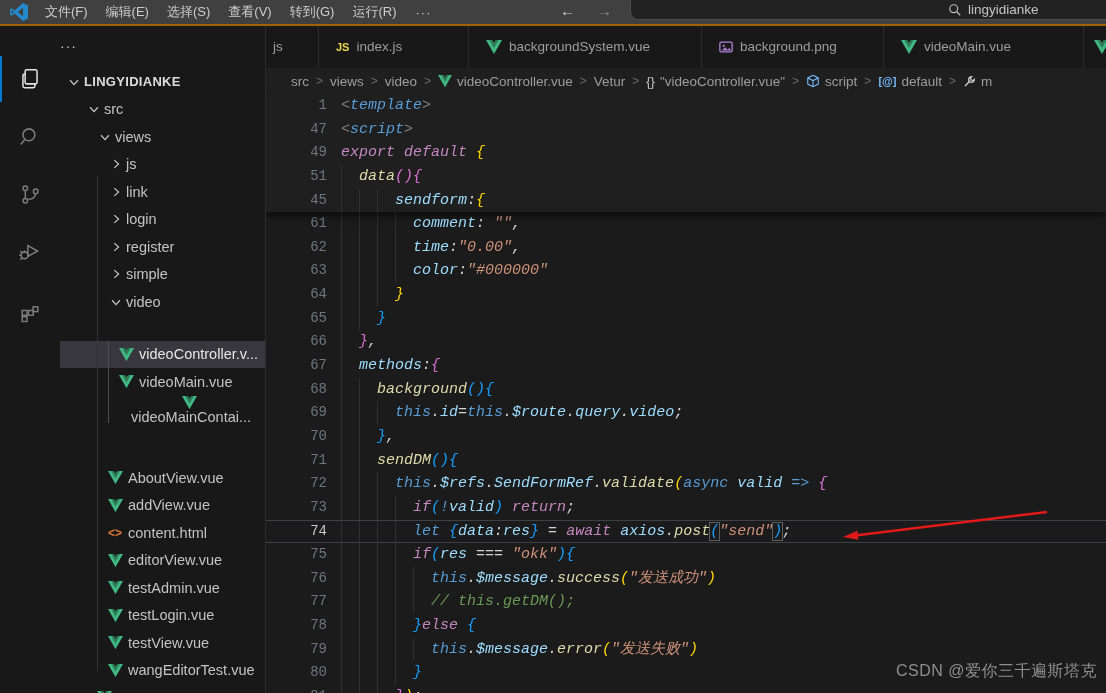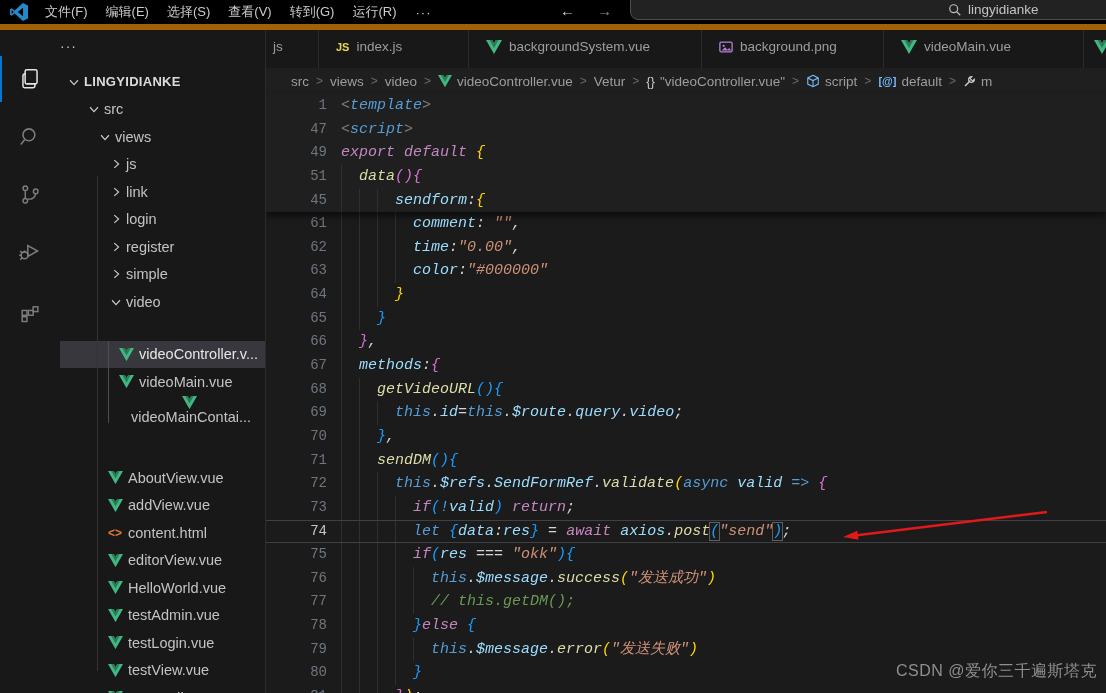--- a/index.html
+++ b/index.html
@@ -1,20 +1,20 @@
 <!DOCTYPE html>
 <html><head>
 <meta charset="utf-8">
 <style>
   html,body{margin:0;padding:0;}
   body{width:1106px;height:693px;overflow:hidden;position:relative;background:#1b1b1b;
        font-family:"Liberation Sans",sans-serif;-webkit-font-smoothing:antialiased;}
   
-  #titlebar{position:absolute;left:0;top:0;width:1106px;height:24px;background:#000000;
-            border-bottom:6px solid #a16207;display:flex;align-items:center;z-index:30;}
+  #titlebar{position:absolute;left:0;top:0;width:1106px;height:24px;background:#404040;
+            border-bottom:2px solid #a16207;display:flex;align-items:center;z-index:30;}
   #logo{margin:0 8px 0 10px;display:flex;align-items:center;}
   .menu-item{color:#cccccc;font-size:13px;padding:0 9px;line-height:24px;cursor:default;}
   .menu-more{color:#cccccc;font-size:13px;padding:0 10px;letter-spacing:1px;}
   .nav-arrow{position:absolute;top:0;font-size:15px;line-height:22px;}
   #nav-back{left:560px;color:#d6d6d6;}
   #nav-fwd{left:597px;color:#8a8a8a;}
   #cmd-box{position:absolute;left:630px;top:-14px;width:640px;height:32px;border:1px solid #4d4d4d;
            border-radius:8px;background:#222222;}
   #cmd-content{position:absolute;left:948px;top:0px;height:19px;display:flex;align-items:center;gap:6px;
                color:#c3c3c3;font-size:13.5px;}
@@ -271,29 +271,20 @@
         </span>
         <span>editorView.vue</span>
       </div>
       <div class="tree-row" style="padding-left: 46px;">
         <span class="tree-ic">
           <svg width="15" height="13.125" viewBox="0 0 16 14">
             <path fill="#41b883" d="M12.4 0H16L8 14 0 0h6.1L8 3.3 9.9 0z"></path>
             <path fill="#2d7a56" d="M6.1 0 8 3.3 9.9 0h2.6L8 7.9 3.5 0z"></path>
           </svg>
         </span>
-        <span>HelloWorld.vue</span>
-      </div>
-      <div class="tree-row" style="padding-left: 46px;">
-        <span class="tree-ic">
-          <svg width="15" height="13.125" viewBox="0 0 16 14">
-            <path fill="#41b883" d="M12.4 0H16L8 14 0 0h6.1L8 3.3 9.9 0z"></path>
-            <path fill="#2d7a56" d="M6.1 0 8 3.3 9.9 0h2.6L8 7.9 3.5 0z"></path>
-          </svg>
-        </span>
         <span>testAdmin.vue</span>
       </div>
       <div class="tree-row" style="padding-left: 46px;">
         <span class="tree-ic">
           <svg width="15" height="13.125" viewBox="0 0 16 14">
             <path fill="#41b883" d="M12.4 0H16L8 14 0 0h6.1L8 3.3 9.9 0z"></path>
             <path fill="#2d7a56" d="M6.1 0 8 3.3 9.9 0h2.6L8 7.9 3.5 0z"></path>
           </svg>
         </span>
         <span>testLogin.vue</span>
@@ -489,21 +480,21 @@
         <div class="code-row">
           <span class="ln">66</span>
           <span class="lc"><span class="ind">  </span><span class="tk-b2">}</span><span class="tk-pl">,</span></span>
         </div>
         <div class="code-row">
           <span class="ln">67</span>
           <span class="lc"><span class="ind">  </span><span class="tk-va">methods</span><span class="tk-pl">:</span><span class="tk-b2">{</span></span>
         </div>
         <div class="code-row">
           <span class="ln">68</span>
-          <span class="lc"><span class="ind">  </span><span class="ind">  </span><span class="tk-fn">getVideoURL</span><span class="tk-b3">(</span><span class="tk-b3">)</span><span class="tk-b3">{</span></span>
+          <span class="lc"><span class="ind">  </span><span class="ind">  </span><span class="tk-fn">background</span><span class="tk-b3">(</span><span class="tk-b3">)</span><span class="tk-b3">{</span></span>
         </div>
         <div class="code-row">
           <span class="ln">69</span>
           <span class="lc"><span class="ind">  </span><span class="ind">  </span><span class="ind">  </span><span class="tk-st">this</span><span class="tk-pl">.</span><span class="tk-va">id</span><span class="tk-pl">=</span><span class="tk-st">this</span><span class="tk-pl">.</span><span class="tk-va">$route</span><span class="tk-pl">.</span><span class="tk-va">query</span><span class="tk-pl">.</span><span class="tk-va">video</span><span class="tk-pl">;</span></span>
         </div>
         <div class="code-row">
           <span class="ln">70</span>
           <span class="lc"><span class="ind">  </span><span class="ind">  </span><span class="tk-b3">}</span><span class="tk-pl">,</span></span>
         </div>
         <div class="code-row">

